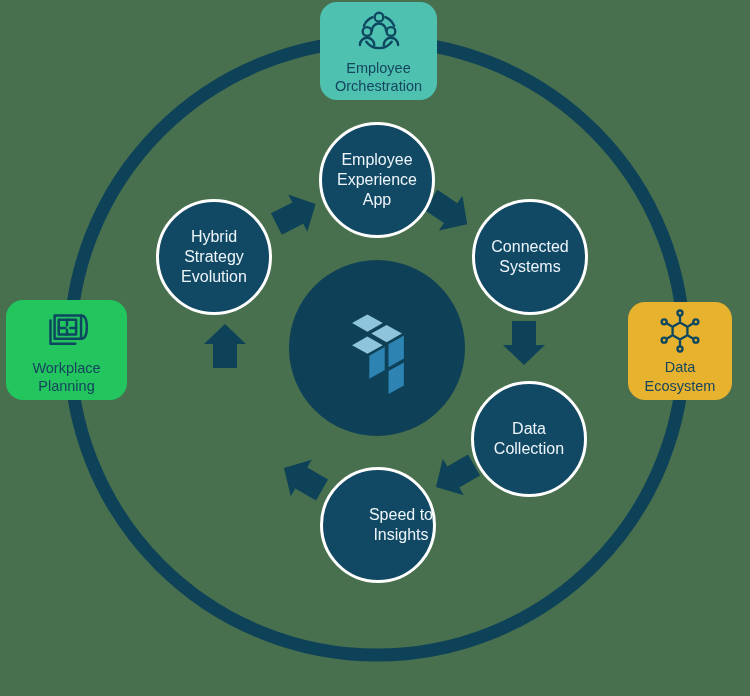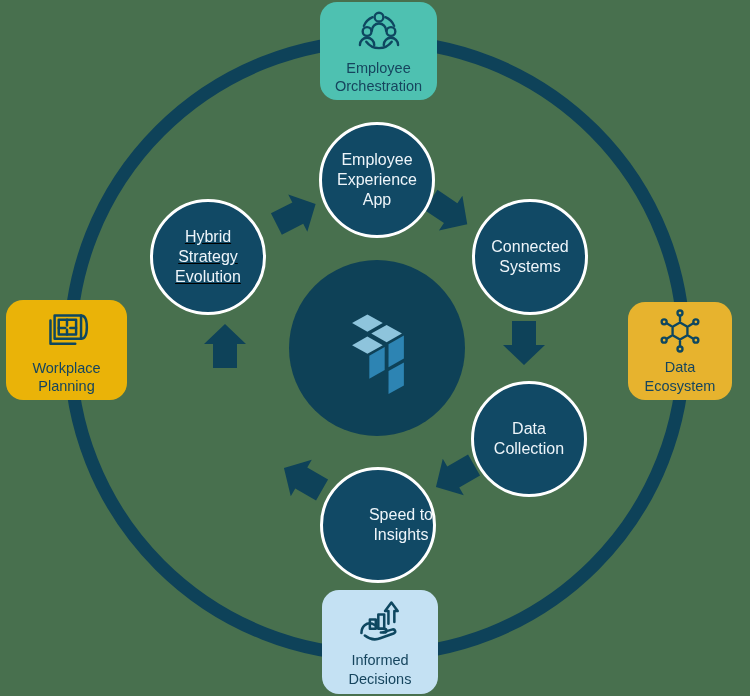--- a/index.html
+++ b/index.html
@@ -20,33 +20,33 @@
     display:flex;align-items:center;justify-content:center;text-align:center;
   }
   .node-label{
     color:#eef5fa;font-size:16px;line-height:1.24;white-space:pre-line;
   }
   .node-0{left:319px;top:122px;}
   .node-1{left:472px;top:199px;}
   .node-2{left:471px;top:381px;}
   .node-3{left:320px;top:467px;justify-content:flex-end;}
   .node-4{left:166px;top:380px;}
-  .node-5{left:150px;top:199px;text-decoration:underline;}
+  .node-5{left:156px;top:199px;}
   .badge{
     position:absolute;z-index:3;border-radius:17px;
     display:flex;flex-direction:column;align-items:center;justify-content:center;
     text-align:center;padding:4px 2px;box-sizing:border-box;
   }
   .badge-label{
     color:#16455e;font-size:14.5px;line-height:1.28;white-space:pre-line;margin-top:2px;
   }
   .badge-top{left:320px;top:2px;width:117px;height:98px;background:#4ec1b1;}
   .badge-right{left:628px;top:302px;width:104px;height:98px;background:#e7b32e;}
   .badge-bottom{left:322px;top:590px;width:116px;height:104px;background:#c4e1f3;}
-  .badge-left{left:6px;top:300px;width:121px;height:100px;background:#eab308;}
+  .badge-left{left:6px;top:300px;width:121px;height:100px;background:#22c55e;}
   .badge-icon{display:block;}
   .icon-stroke{fill:none;stroke:#0e4760;stroke-width:3;stroke-linecap:round;stroke-linejoin:round;}
 </style>
 </head>
 <body>
 
 <div class="stage">
 
   <svg class="overlay" width="750" height="696" viewBox="0 0 750 696">
     <circle cx="377" cy="348" r="307" fill="none" stroke="#0e4259" stroke-width="13"></circle>
@@ -131,33 +131,20 @@
         <line x1="20.7" y1="38.5" x2="15.5" y2="41.5"></line>
           <circle cx="11.7" cy="43.7" r="3.2"></circle>
         <line x1="20.7" y1="25.5" x2="15.5" y2="22.5"></line>
           <circle cx="11.7" cy="20.3" r="3.2"></circle>
       </g>
     </svg>
     <span class="badge-label">Data
 Ecosystem</span>
   </div>
 
-  <div class="badge badge-bottom">
-    <svg class="badge-icon" width="54" height="54" viewBox="0 0 64 64">
-      <g class="icon-stroke">
-        <rect x="20" y="29" width="7" height="11"></rect>
-        <rect x="30" y="23" width="7" height="17"></rect>
-        <path d="M42 34V19h-4l7.5-10L53 19h-4v13"></path>
-        <path d="M10 45c0-8 6-13 13-11 4 1.2 6 4 7.5 6H37c3.5 0 3.5 4.5 0 4.5h-4"></path>
-        <path d="M36 44l10-3c4-1.2 5.6 3 2 4.6L33 51c-7 3-14 1-19-3"></path>
-      </g>
-    </svg>
-    <span class="badge-label">Informed
-Decisions</span>
-  </div>
 
   <div class="badge badge-left">
     <svg class="badge-icon" width="56" height="56" viewBox="0 0 64 64">
       <g class="icon-stroke" stroke-width="2.8">
         <path d="M12 20v28h30"></path>
         <rect x="17" y="14" width="32" height="28"></rect>
         <path d="M49 14q7 0 7 14t-7 14"></path>
         <rect x="22" y="19" width="21" height="18"></rect>
         <path d="M32 19v7"></path>
           <path d="M32 31v6"></path>

